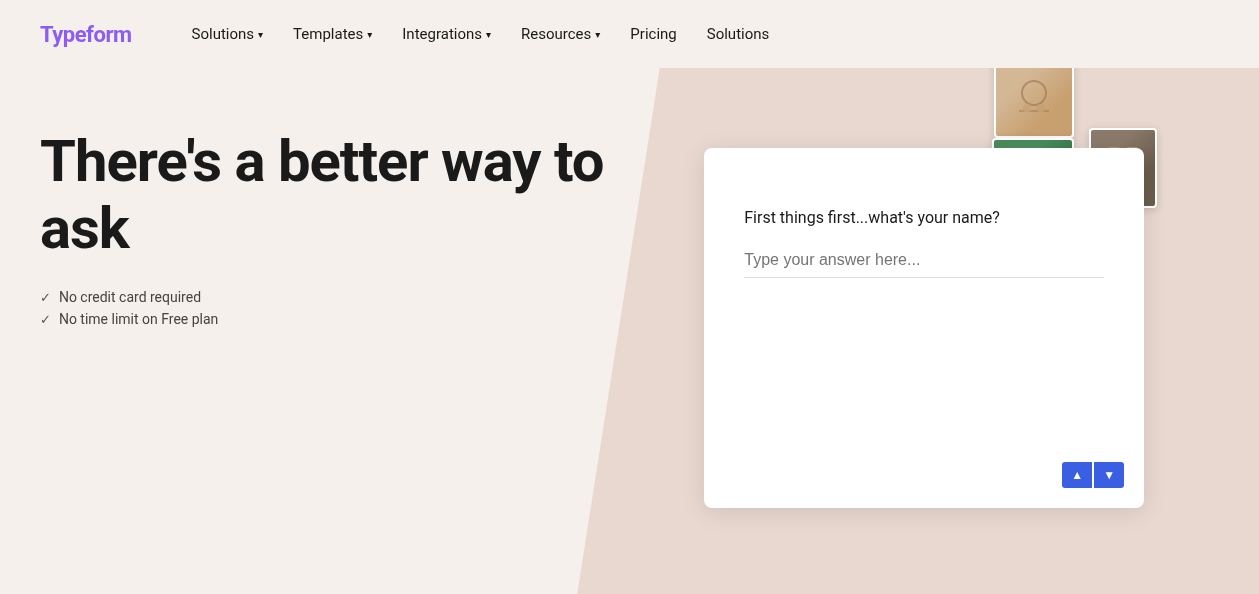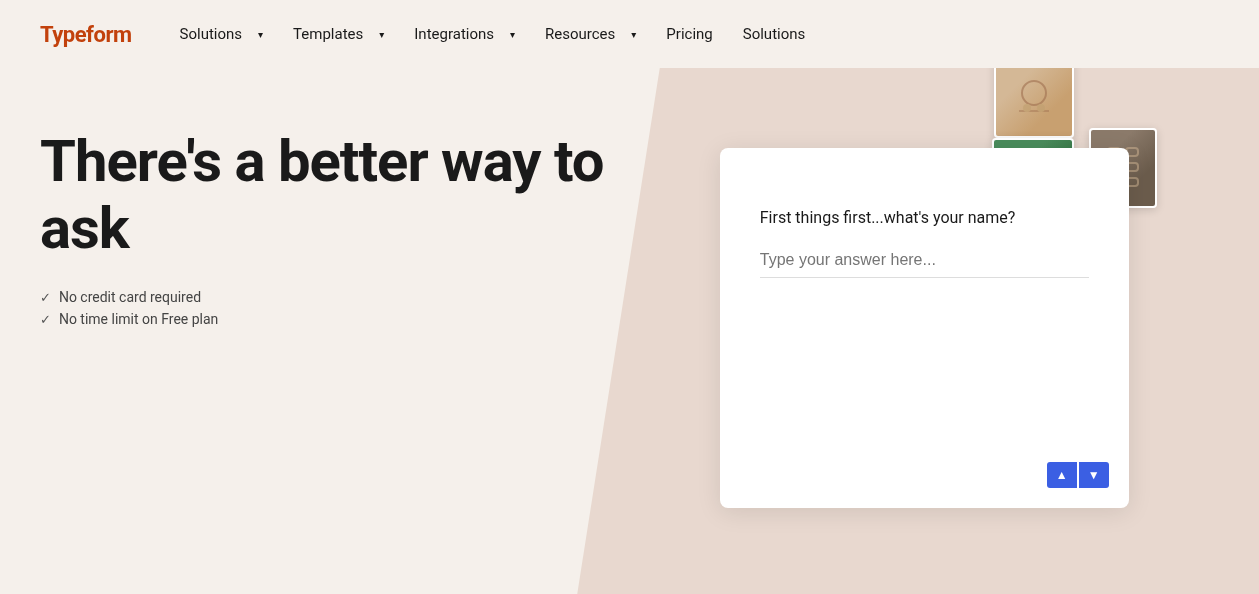--- a/index.html
+++ b/index.html
@@ -16,34 +16,34 @@
       display: flex;
       align-items: center;
       padding: 0 40px;
       height: 68px;
       position: relative;
       z-index: 10;
     }
     .nav-logo {
       font-size: 22px;
       font-weight: 700;
-      color: #c2410c;
-      margin-right: 36px;
+      color: #8b5cf6;
+      margin-right: 48px;
       letter-spacing: -0.5px;
     }
     .nav-links {
       display: flex;
       align-items: center;
       gap: 6px;
       flex: 1;
     }
     .nav-item {
       display: flex;
       align-items: center;
-      gap: 16px;
+      gap: 4px;
       padding: 6px 12px;
       font-size: 15px;
       color: #1a1a1a;
       cursor: pointer;
       border-radius: 4px;
       text-decoration: none;
     }
     .nav-item .chevron {
       font-size: 10px;
       margin-top: 1px;
@@ -152,21 +152,21 @@
       z-index: 2;
       padding-top: 10px;
       display: flex;
       justify-content: center;
     }
 
     
     .form-card {
       background: #fff;
       border-radius: 8px;
-      width: 409px;
+      width: 440px;
       min-height: 360px;
       padding: 60px 40px 40px 40px;
       box-shadow: 0 4px 24px rgba(0,0,0,0.1);
       position: relative;
       margin-top: 30px;
     }
     .form-question {
       font-size: 16px;
       color: #1a1a1a;
       margin-bottom: 16px;

